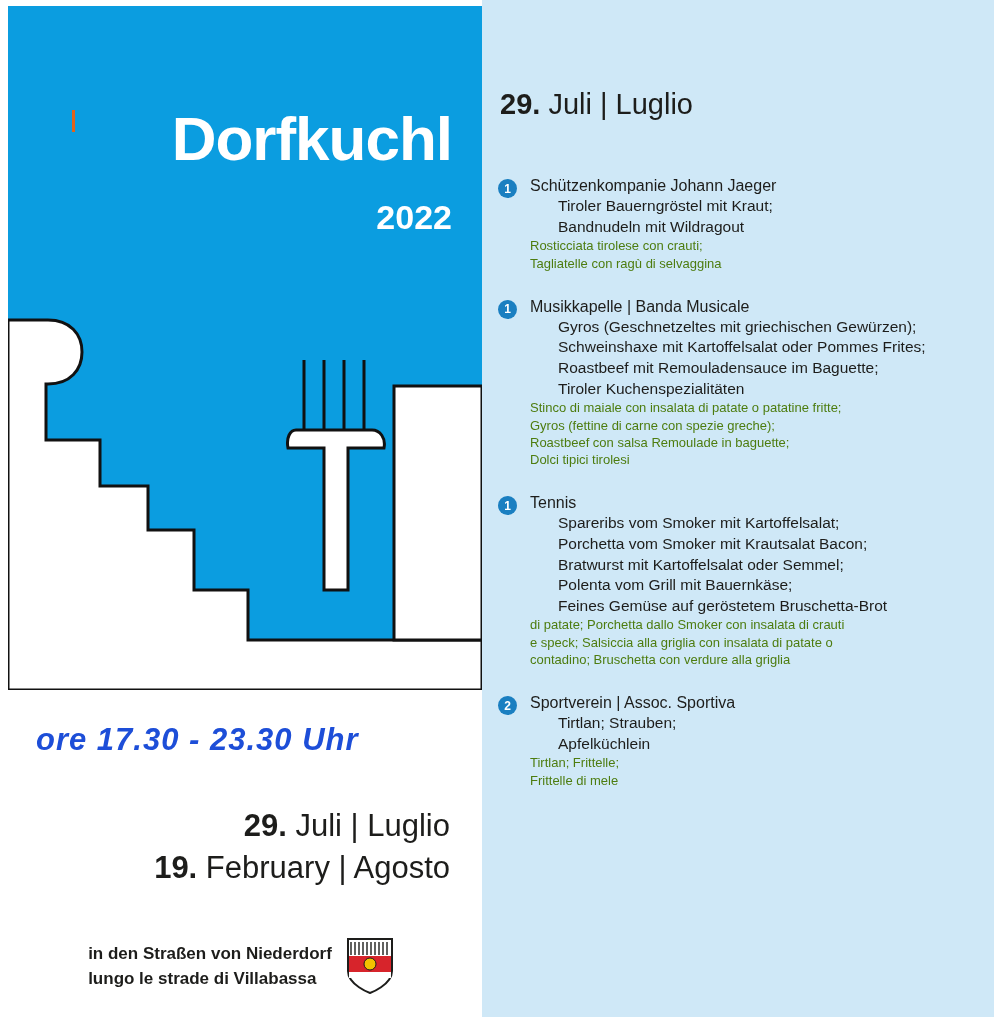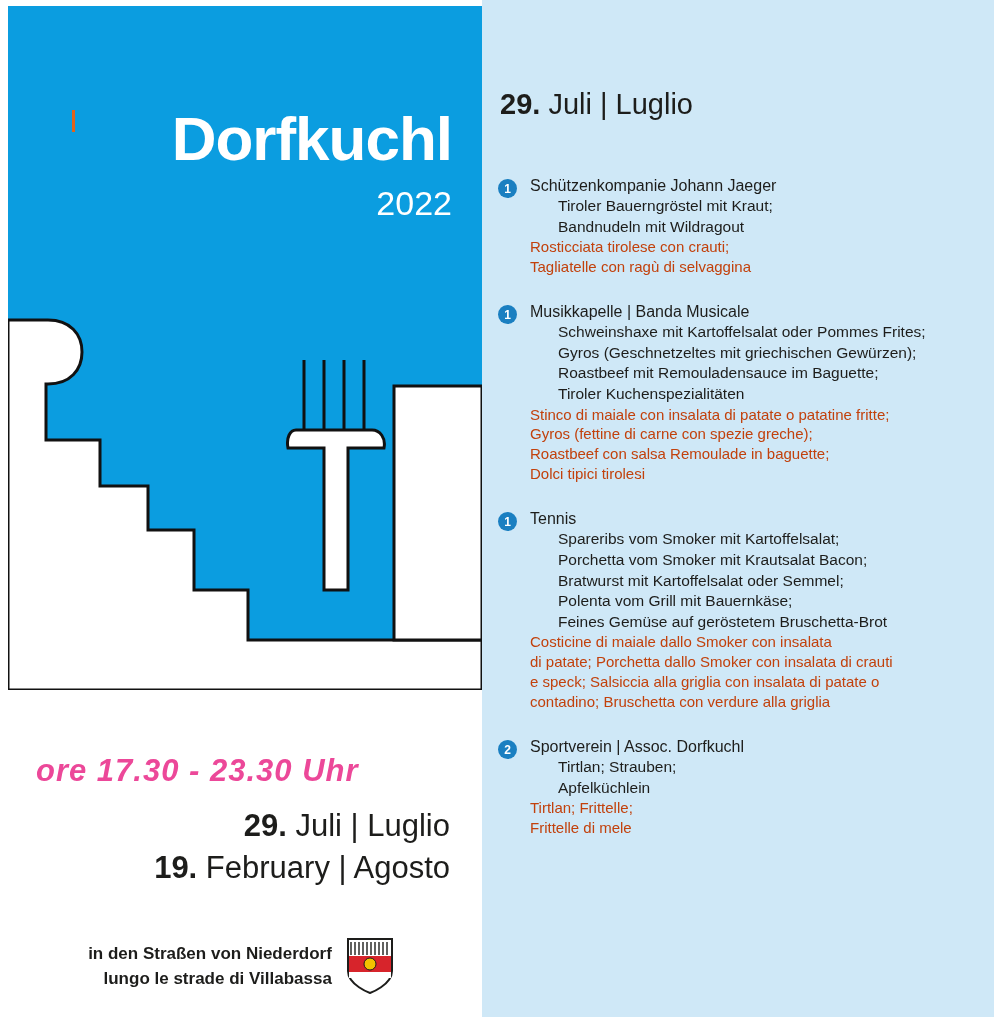--- a/index.html
+++ b/index.html
@@ -55,22 +55,22 @@
     line-height: 1.0;
   }
   .title-sub {
     font-size: 46px;
     font-weight: bold;
     line-height: 1.0;
     margin-top: 8px;
   }
   .title-year {
     font-size: 34px;
-    font-weight: normal;
-    margin-top: 14px;
+    font-weight: bold;
+    margin-top: 28px;
   }
   .tick {
     position: absolute;
     left: 72px;
     top: 110px;
     width: 3px;
     height: 22px;
     background: #e2621b;
   }
 
@@ -83,23 +83,22 @@
     height: 400px;
   }
 
   .hours {
     position: absolute;
     left: 36px;
     top: 722px;
     font-size: 31px;
     font-style: italic;
     font-weight: bold;
-    color: #ec4899;
+    color: #1d4ed8;
     letter-spacing: 1px;
-    margin-top: 31px;
   }
   .dates {
     position: absolute;
     right: 32px;
     top: 805px;
     text-align: right;
     color: #1d1d1b;
   }
   .date-line {
     font-size: 31px;
@@ -113,21 +112,20 @@
     position: absolute;
     left: 0;
     right: 0;
     bottom: 22px;
     display: flex;
     justify-content: center;
     align-items: center;
     gap: 14px;
   }
   .footer-text {
-    text-align: right;
     font-size: 17px;
     font-weight: bold;
     color: #1d1d1b;
     line-height: 1.5;
   }
   .crest {
     width: 48px;
     height: 58px;
     position: relative;
   }
@@ -178,22 +176,22 @@
     color: #1d1d1b;
     margin-bottom: 1px;
   }
   .line-de {
     font-size: 15.5px;
     color: #1d1d1b;
     line-height: 1.33;
     margin-left: 28px;
   }
   .line-it {
-    font-size: 15px;
-    color: #c2410c;
+    font-size: 13px;
+    color: #4d7c0f;
     line-height: 1.33;
   }
 </style>
 </head>
 <body>
 
 <div class="poster">
 
   <div class="left">
 
@@ -301,47 +299,46 @@
       <div class="entry-title">Schützenkompanie Johann Jaeger</div>
       <div class="line-de">Tiroler Bauerngröstel mit Kraut;</div>
       <div class="line-de">Bandnudeln mit Wildragout</div>
       <div class="line-it">Rosticciata tirolese con crauti;</div>
       <div class="line-it">Tagliatelle con ragù di selvaggina</div>
     </div>
 
     <div class="entry">
       <div class="badge">1</div>
       <div class="entry-title">Musikkapelle | Banda Musicale</div>
+      <div class="line-de">Gyros (Geschnetzeltes mit griechischen Gewürzen);</div>
       <div class="line-de">Schweinshaxe mit Kartoffelsalat oder Pommes Frites;</div>
-      <div class="line-de">Gyros (Geschnetzeltes mit griechischen Gewürzen);</div>
       <div class="line-de">Roastbeef mit Remouladensauce im Baguette;</div>
       <div class="line-de">Tiroler Kuchenspezialitäten</div>
       <div class="line-it">Stinco di maiale con insalata di patate o patatine fritte;</div>
       <div class="line-it">Gyros (fettine di carne con spezie greche);</div>
       <div class="line-it">Roastbeef con salsa Remoulade in baguette;</div>
       <div class="line-it">Dolci tipici tirolesi</div>
     </div>
 
     <div class="entry">
       <div class="badge">1</div>
       <div class="entry-title">Tennis</div>
       <div class="line-de">Spareribs vom Smoker mit Kartoffelsalat;</div>
       <div class="line-de">Porchetta vom Smoker mit Krautsalat Bacon;</div>
       <div class="line-de">Bratwurst mit Kartoffelsalat oder Semmel;</div>
       <div class="line-de">Polenta vom Grill mit Bauernkäse;</div>
       <div class="line-de">Feines Gemüse auf geröstetem Bruschetta-Brot</div>
-      <div class="line-it">Costicine di maiale dallo Smoker con insalata</div>
       <div class="line-it">di patate; Porchetta dallo Smoker con insalata di crauti</div>
       <div class="line-it">e speck; Salsiccia alla griglia con insalata di patate o</div>
       <div class="line-it">contadino; Bruschetta con verdure alla griglia</div>
     </div>
 
     <div class="entry">
       <div class="badge">2</div>
-      <div class="entry-title">Sportverein | Assoc. Dorfkuchl</div>
+      <div class="entry-title">Sportverein | Assoc. Sportiva</div>
       <div class="line-de">Tirtlan; Strauben;</div>
       <div class="line-de">Apfelküchlein</div>
       <div class="line-it">Tirtlan; Frittelle;</div>
       <div class="line-it">Frittelle di mele</div>
     </div>
 
   </div>
 </div>
 
 </body></html>

